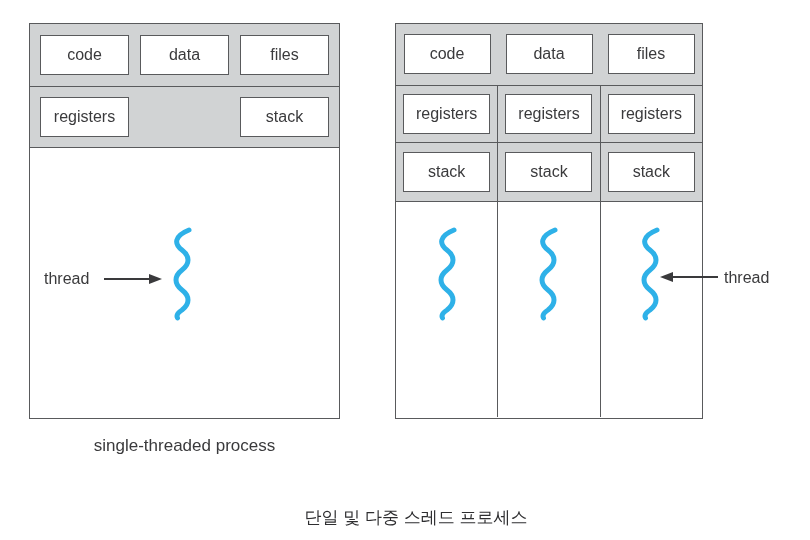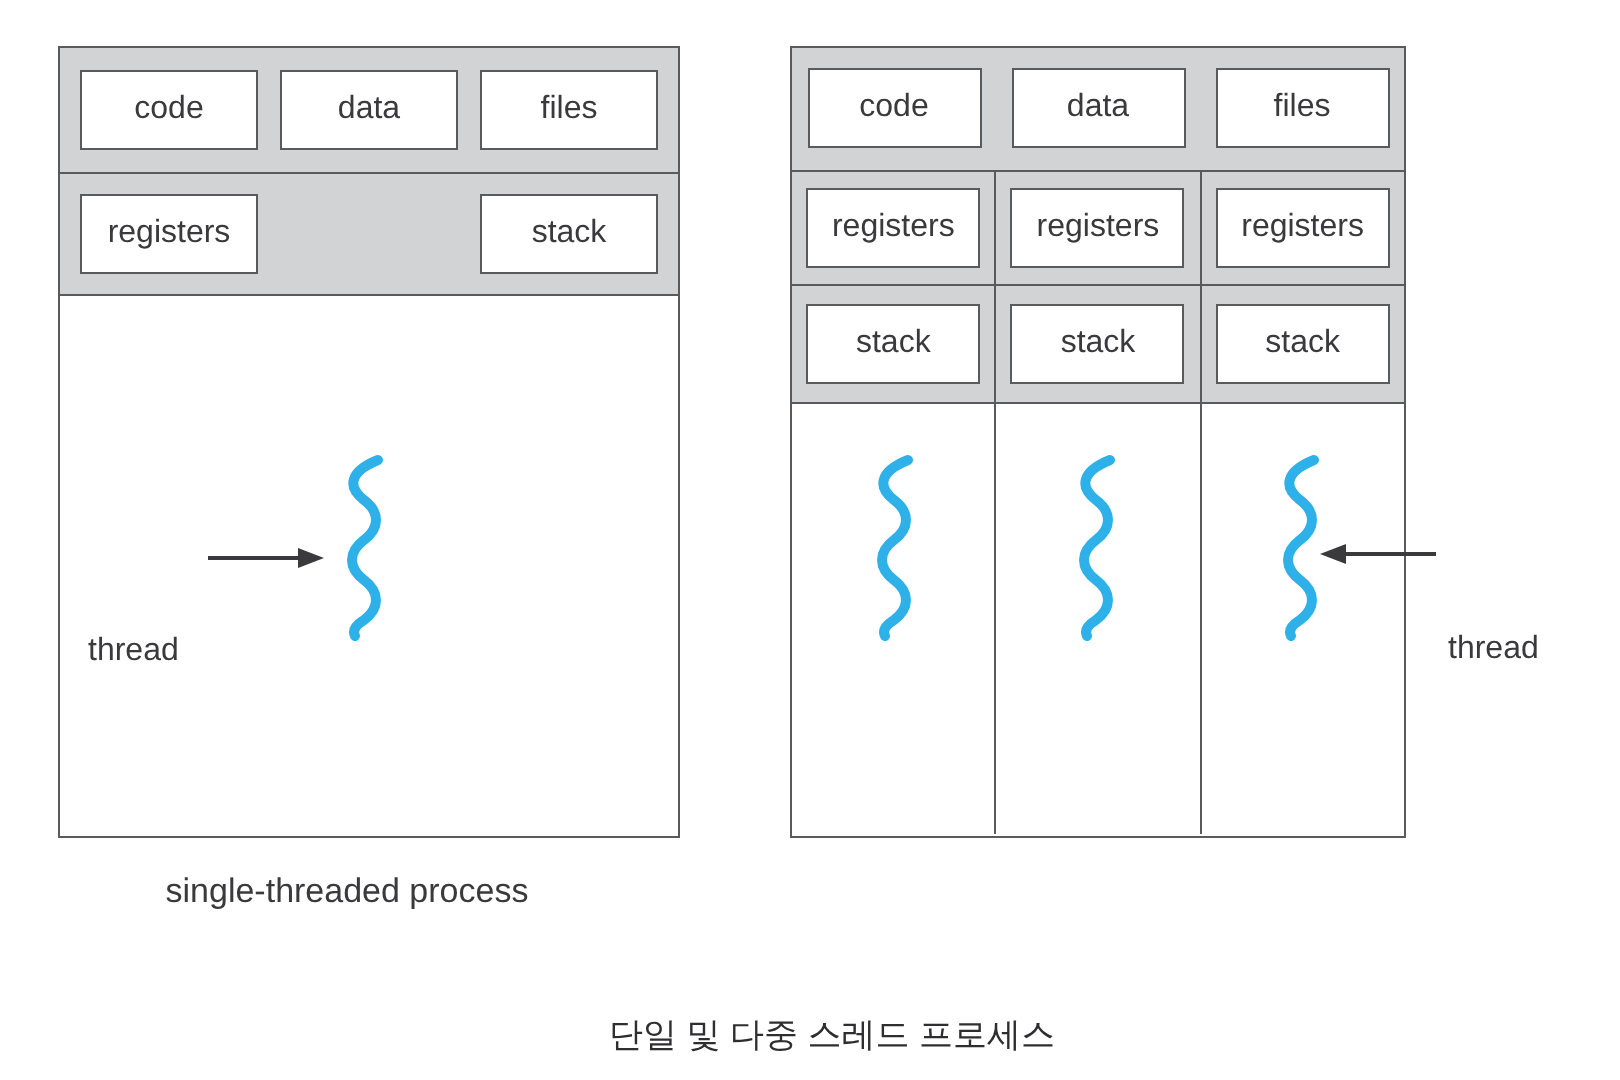--- a/index.html
+++ b/index.html
@@ -44,37 +44,37 @@
   .cell{
     background:var(--band_gray);
     border-bottom:1.5px solid var(--border_dark);
     display:flex;align-items:center;justify-content:center;
     box-sizing:border-box;
   }
   .cell.reg{height:57px;}
   .cell.stk{height:59px;}
   .col .rest{flex:1;background:#fff;}
   .thread-label{
-    position:absolute;font-size:16px;color:var(--text_dark);line-height:1;margin-top:47px;
+    position:absolute;font-size:16px;color:var(--text_dark);line-height:1;
   }
   .thread-label.lft{left:44px;top:271px;}
   .thread-label.rgt{left:724px;top:270px;}
   .arrow-svg{position:absolute;z-index:5;}
   .arrow-svg.lft{left:104px;top:272px;}
   .arrow-svg.rgt{left:660px;top:270px;}
   .squiggle{position:absolute;z-index:4;}
   .sq-left{left:168px;top:226px;}
   .sq-r1{left:433px;top:226px;}
   .sq-r2{left:534px;top:226px;}
   .sq-r3{left:636px;top:226px;}
   .caption{
     position:absolute;top:436px;font-size:17px;color:var(--text_dark);
     text-align:center;
   }
-  .caption.lft{left:18px;width:311px;text-align:center;}
+  .caption.lft{left:29px;width:311px;text-align:center;}
   .caption.rgt{left:395px;width:308px;}
   .fig-caption{
     position:absolute;top:506px;left:11px;width:810px;text-align:center;
     font-size:17px;color:#2e2e30;
   }
   .arrow-line{stroke:var(--text_dark);stroke-width:2;}
   .arrow-head{fill:var(--text_dark);}
   .sq-path{stroke:var(--thread_blue);stroke-width:5;fill:none;
     stroke-linecap:round;stroke-linejoin:round;}
 </style>

